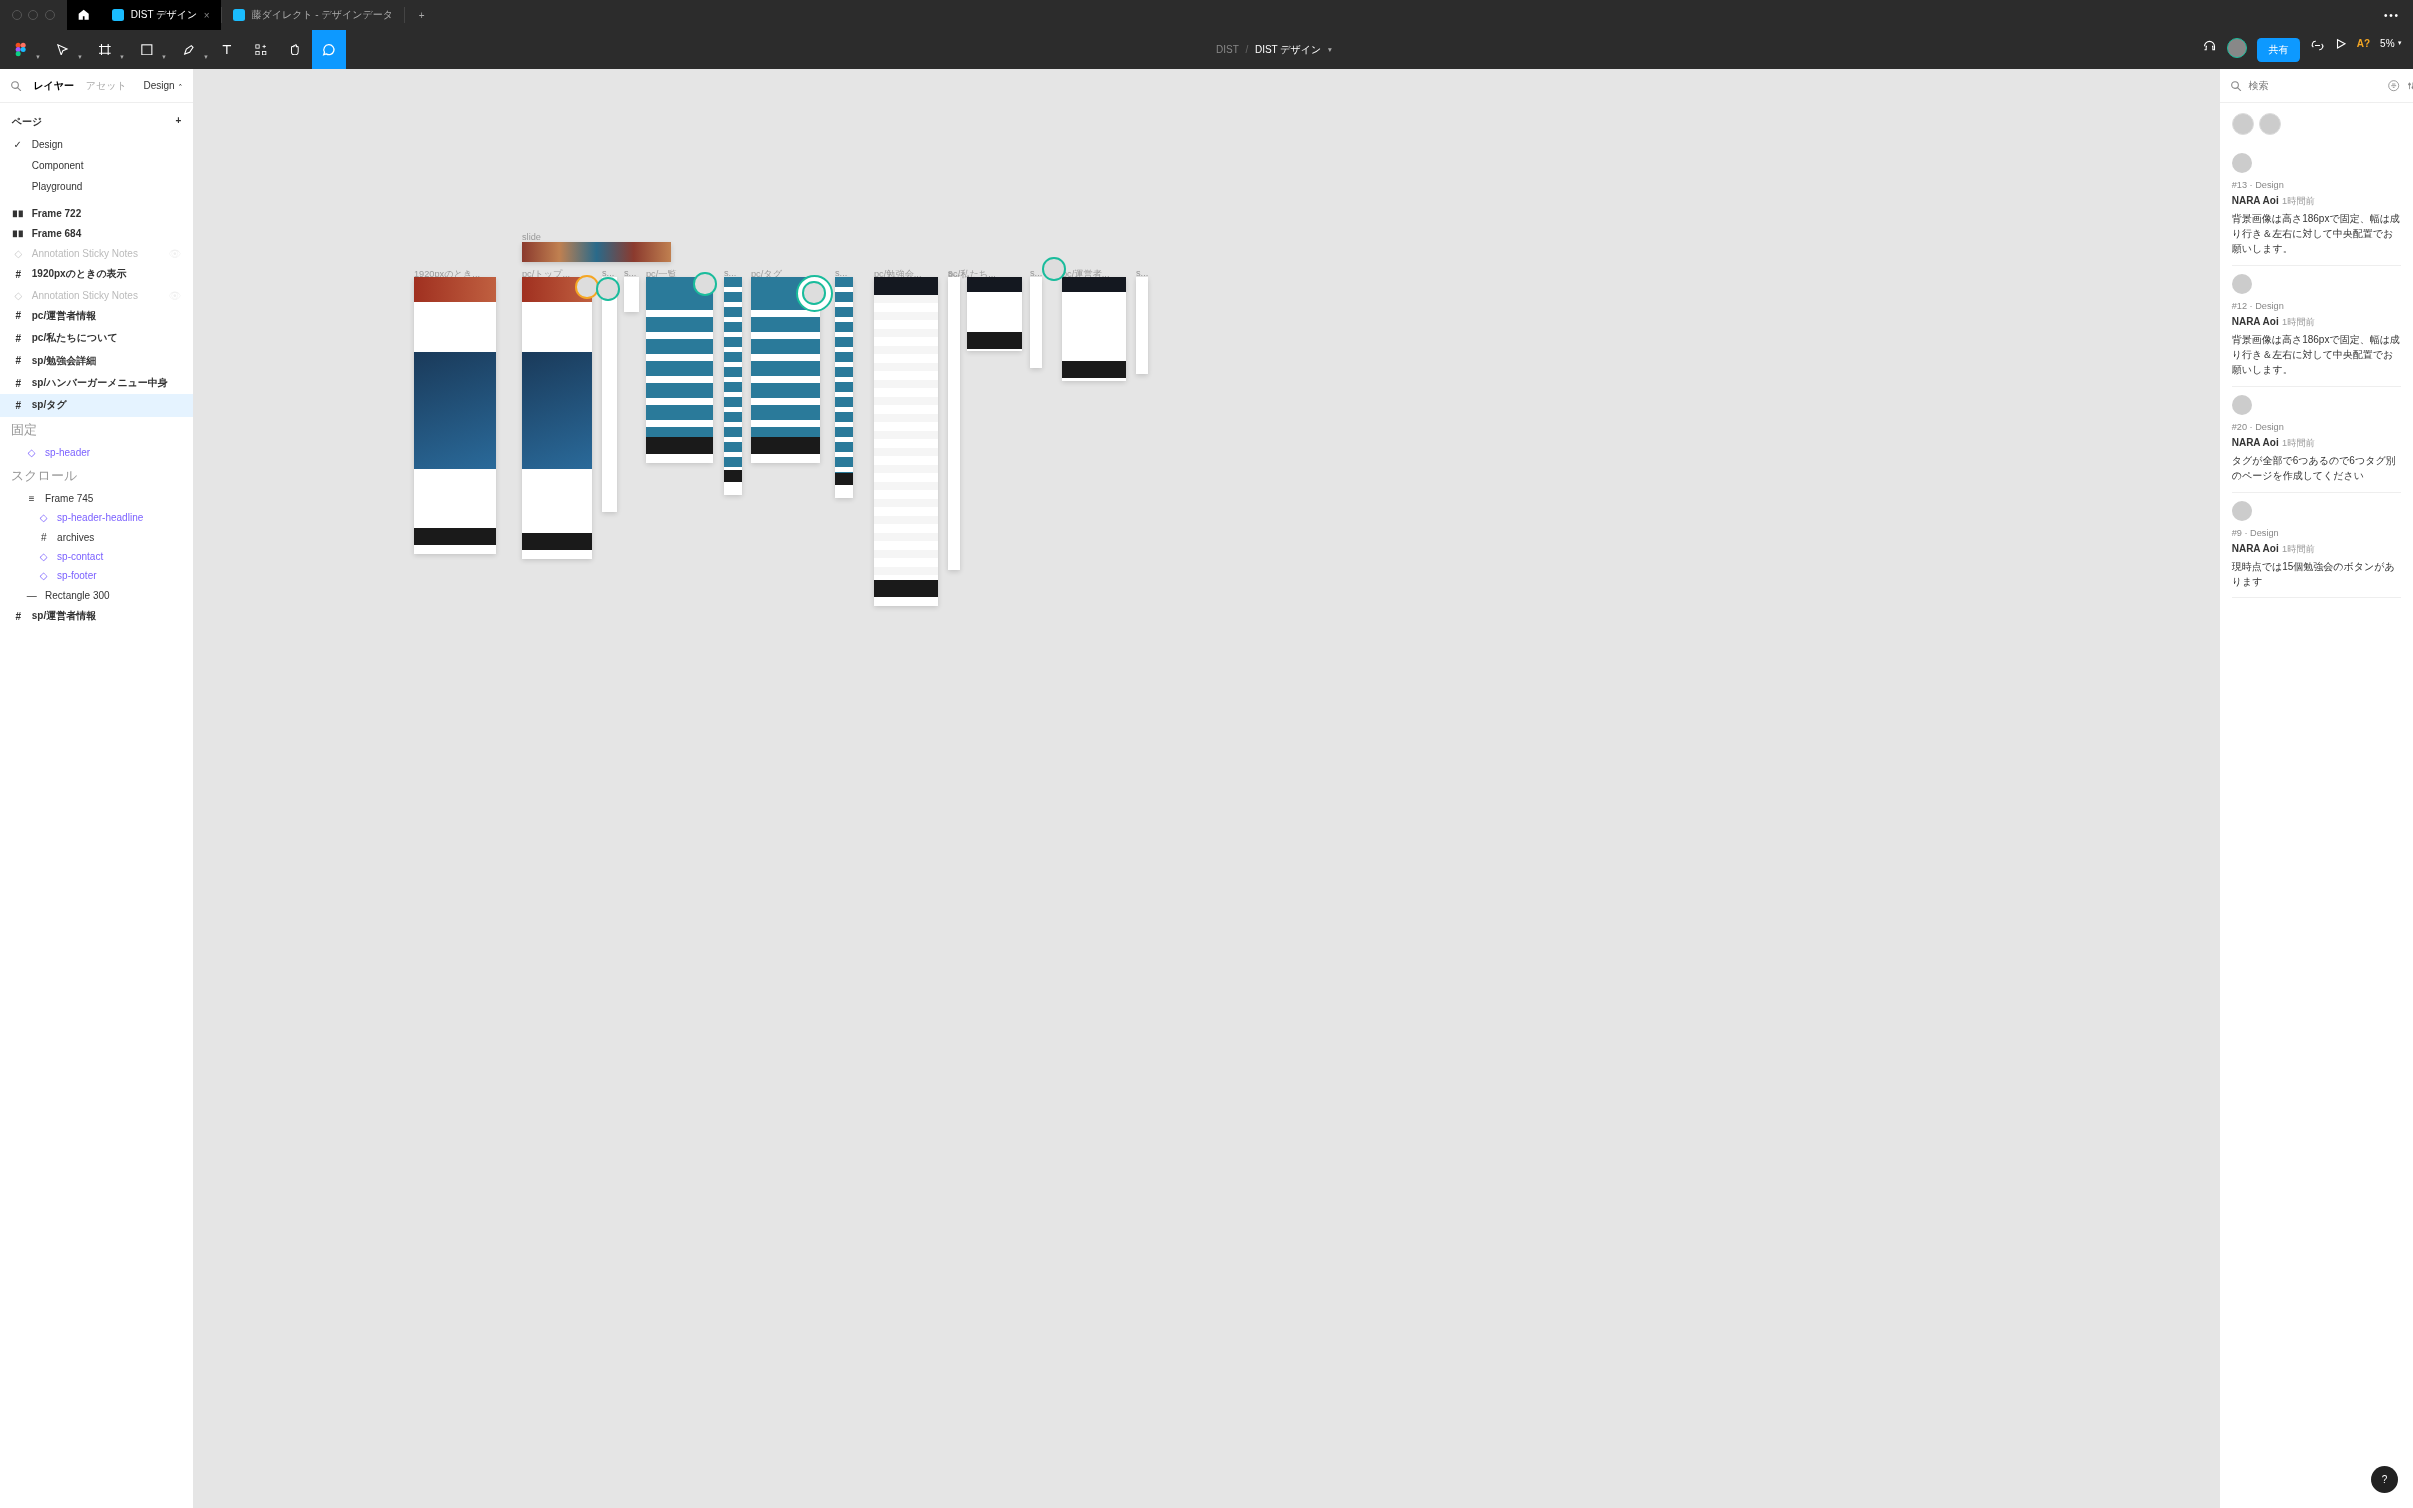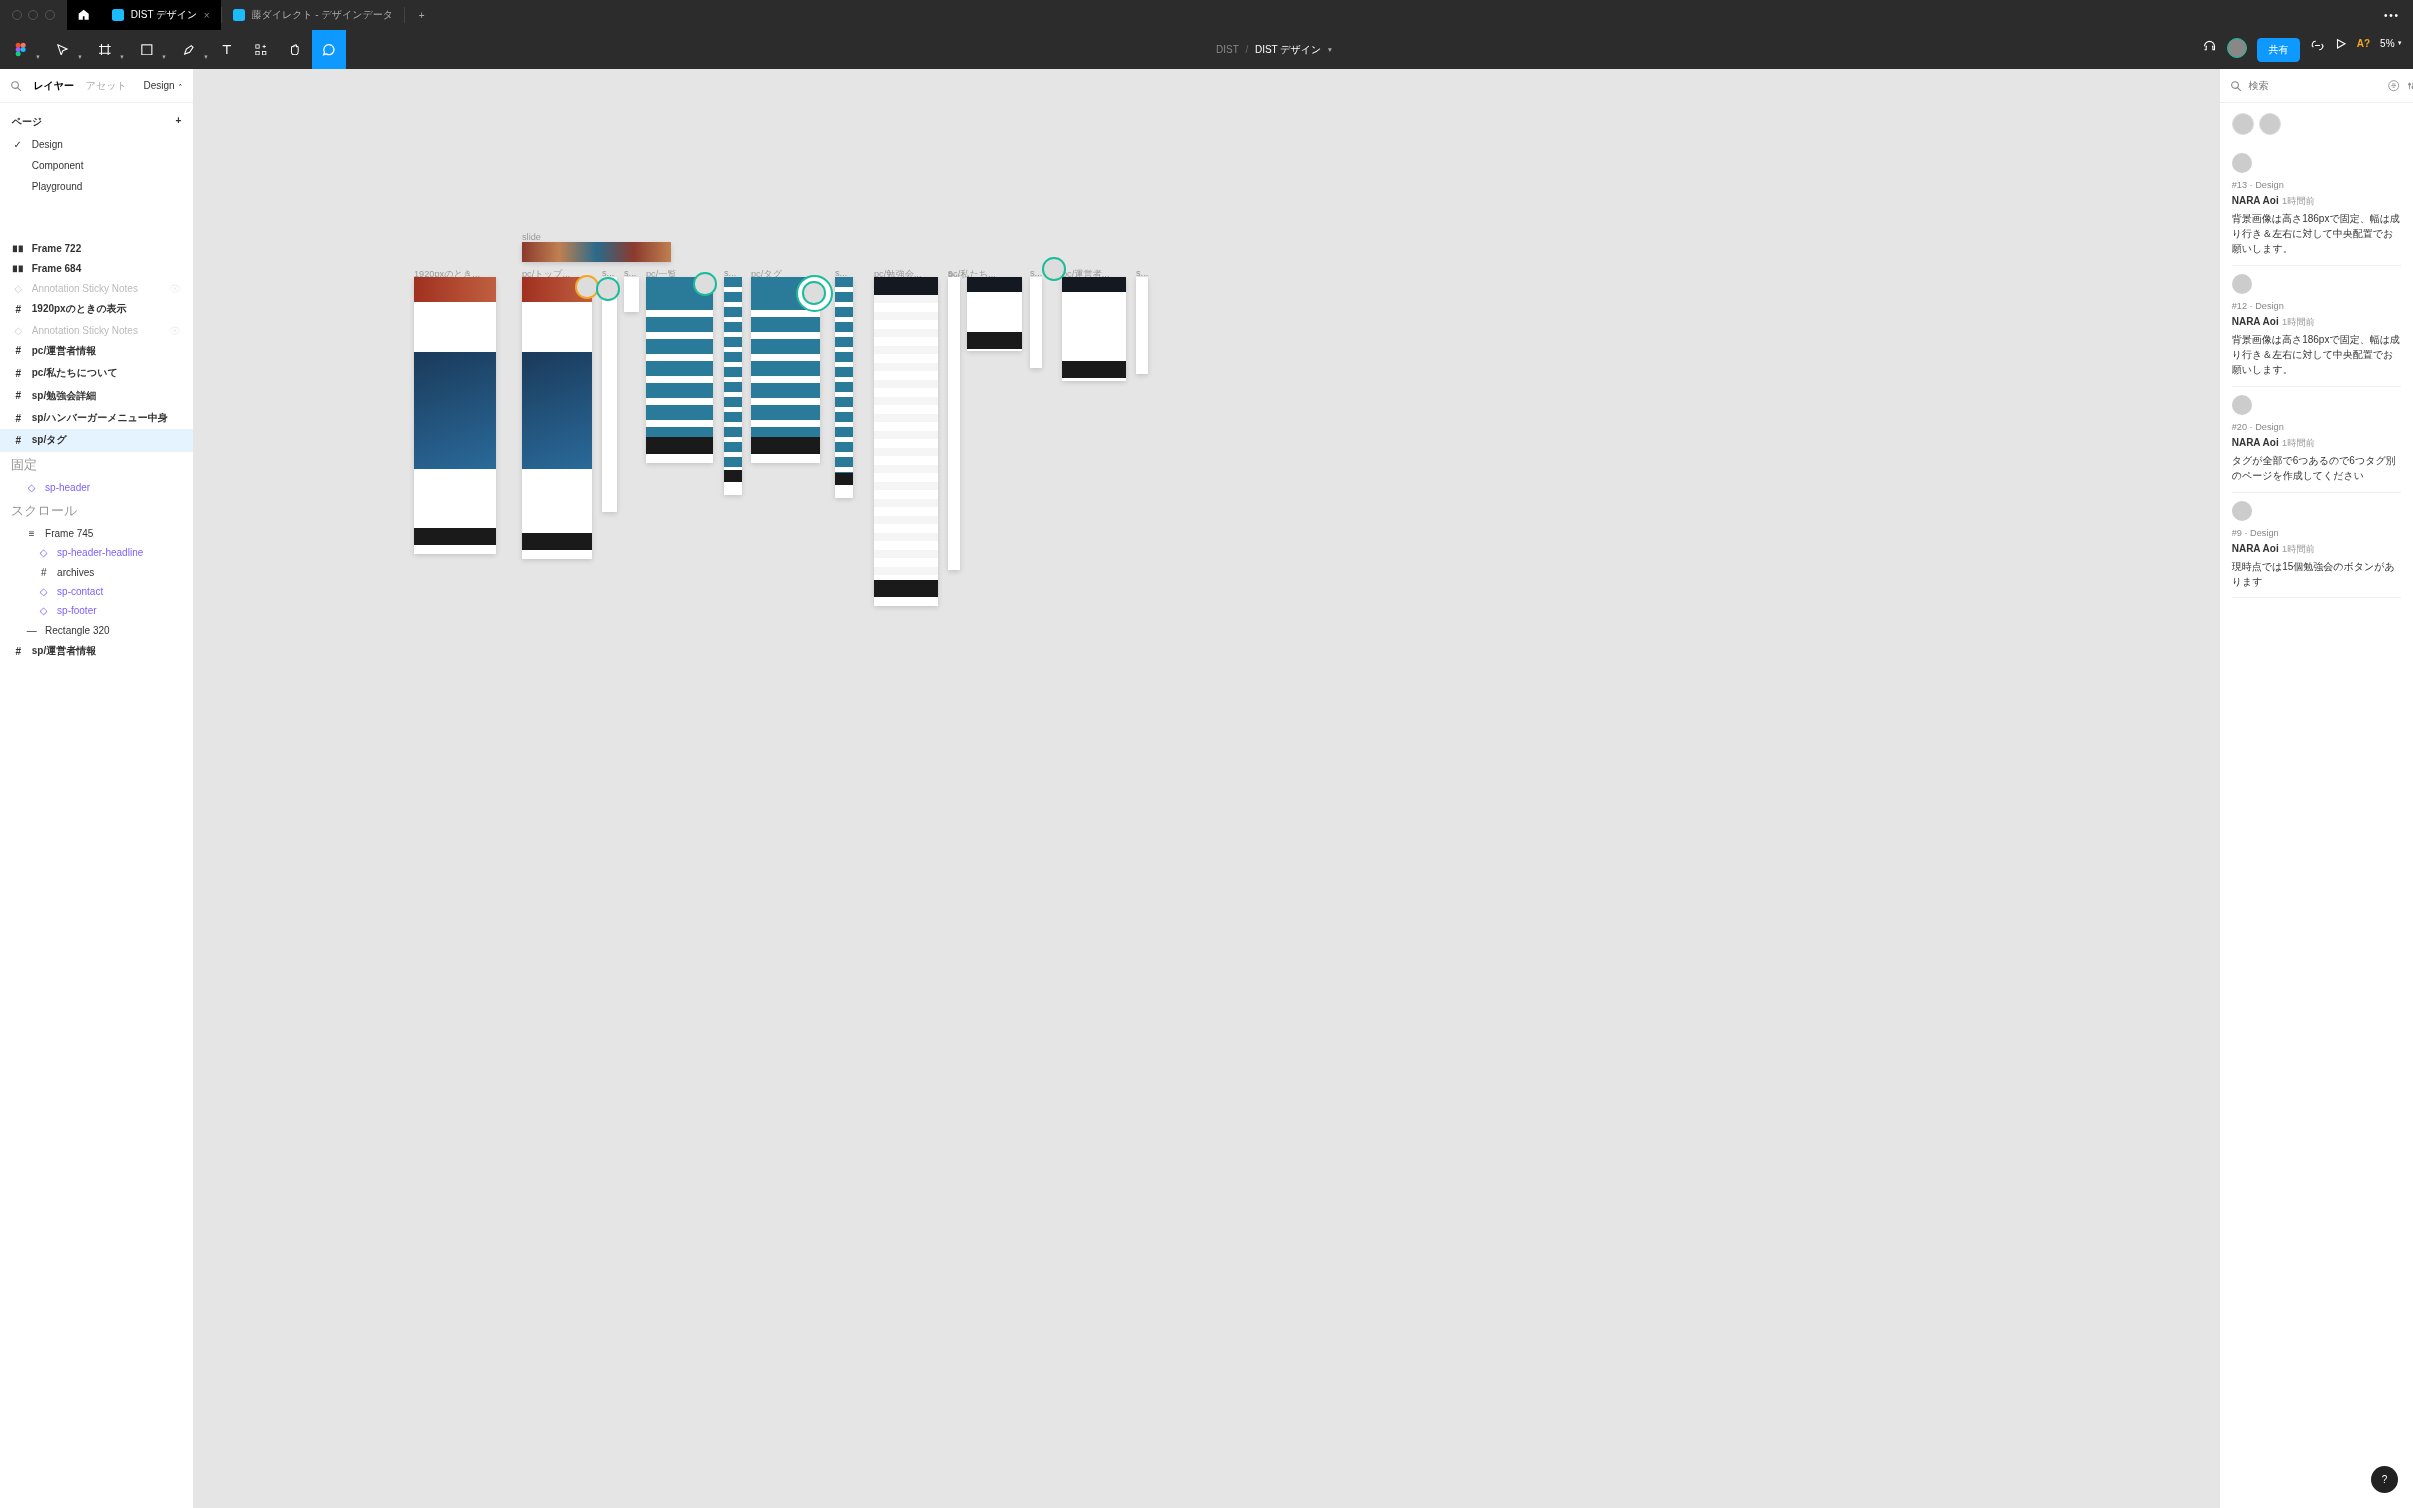--- a/index.html
+++ b/index.html
@@ -41,21 +41,21 @@
 .left-panel { width: 194px; background: #fff; border-right: 0.8px solid #e5e5e5; display: flex; flex-direction: column; overflow: hidden; }
 .panel-tabs { display: flex; align-items: center; padding: 0 10px; height: 34px; border-bottom: 0.8px solid #eee; gap: 11.7px; }
 .panel-tabs .srch { color: #888; }
 .panel-tabs .t { color: #aaa; font-size: 10px; }
 .panel-tabs .t.active { color: #000; font-weight: 600; }
 .panel-tabs .t.right { margin-left: auto; color: #333; }
 .pages { padding: 6.7px 11.7px 3.4px; }
 .pages-head { display: flex; justify-content: space-between; font-weight: 600; padding: 5px 0; }
 .page-item { display: flex; align-items: center; gap: 6.7px; padding: 5px 1.7px; }
 .page-item .chk { width: 11.7px; }
-.layers { flex: 1; overflow-y: auto; padding: 3.4px 0; margin-top: 35px; }
+.layers { flex: 1; overflow-y: auto; padding: 3.4px 0; }
 .layer { display: flex; align-items: center; gap: 6.7px; padding: 4.2px 11.7px; font-size: 10px; }
 .layer .ico { width: 13.4px; text-align: center; color: #333; }
 .layer.component { color: #7b61ff; }
 .layer.component .ico { color: #7b61ff; }
 .layer.bold { font-weight: 600; }
 .layer.selected { background: #e5f3ff; font-weight: 600; }
 .layer .hide-icon { margin-left: auto; color: #ccc; }
 .layer.sub { color: #999; font-size: 13px; padding-left: 11px;}
 .layer.indent1 { padding-left: 25px; }
 .layer.indent2 { padding-left: 37px; }
@@ -318,21 +318,21 @@
           <div class="layer component indent2">
             <span class="ico">◇</span>
             <span>sp-contact</span>
           </div>
           <div class="layer component indent2">
             <span class="ico">◇</span>
             <span>sp-footer</span>
           </div>
           <div class="layer indent1">
             <span class="ico">—</span>
-            <span>Rectangle 320</span>
+            <span>Rectangle 300</span>
           </div>
           <div class="layer bold">
             <span class="ico">#</span>
             <span>sp/運営者情報</span>
           </div>
         </div>
     </div>
 
     <div class="canvas">
       <div id="canvas-labels">

